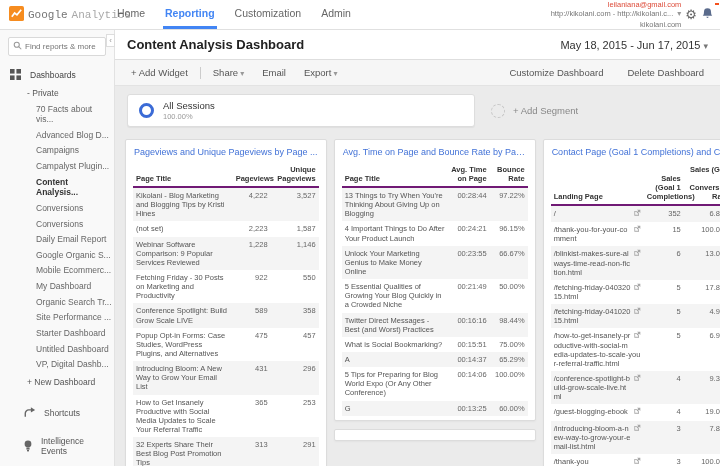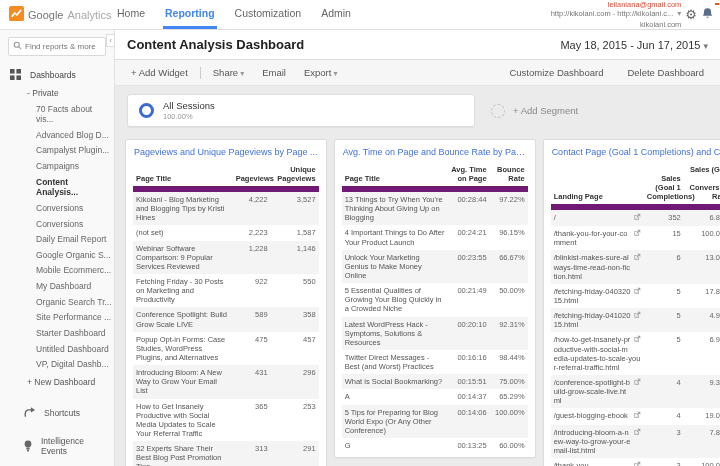--- a/index.html
+++ b/index.html
@@ -1,21 +1,21 @@
 <!DOCTYPE html>
 <html><head>
 <meta charset="utf-8">
 <style>
   * { box-sizing: border-box; margin: 0; padding: 0; }
   html,body { width:720px; height:466px; overflow:hidden; }
   body { font-family:"Liberation Sans", sans-serif; background:#ebebeb; color:#333; font-size:11px; }
 
   
   .topbar { height:30px; background:#fff; border-bottom:1px solid #e0e0e0; display:flex; align-items:stretch; }
-  .logo { width:115px; display:flex; align-items:center; gap:4px; padding-left:9px; }
+  .logo { width:115px; display:flex; align-items:center; gap:4px; padding-left:9px;font-family:Liberation Mono, monospace; }
   .logo-google { color:#757575; font-size:11px; }
   .logo-analytics { color:#a8a8a8; font-size:11px; }
   .tabs { display:flex; align-items:stretch; gap:16px; }
   .tab { display:flex; align-items:center; color:#666; font-size:10.5px; border-bottom:3px solid transparent; padding:0 2px; cursor:pointer; }
   .tab.active { color:#4285f4; font-weight:bold; border-bottom-color:#4285f4; }
   .account { margin-left:auto; display:flex; align-items:center; gap:4px; padding-right:4px; }
   .acct-text { text-align:right; font-size:7.5px; line-height:1.3; }
   .acct-email { color:#dd4b39; }
   .acct-line { color:#777; }
   .gear { font-size:13px; color:#666; cursor:pointer; line-height:1; }
@@ -59,21 +59,21 @@
   .add-seg { display:flex; align-items:center; gap:8px; color:#888; font-size:9.5px; cursor:pointer; }
   .add-ring { width:14px; height:14px; border:1.5px dashed #c6c6c6; border-radius:50%; }
 
   
   .widgets { flex:1; display:flex; gap:7px; padding:2px 10px 0 10px; overflow:hidden; align-items:flex-start; }
   .wcol { display:flex; flex-direction:column; gap:8px; }
   .wcol-1 { width:207px; } .wcol-2 { width:202px; } .wcol-3 { flex:1; }
   .widget { background:#fff; border:1px solid #dcdcdc; border-radius:2px; padding:6px 7px 4px 7px; box-shadow:0 1px 2px rgba(0,0,0,.04); width:100%; }
   .widget-title { color:#4272d7; font-size:9px; padding:1px 1px 5px 1px; white-space:nowrap; overflow:hidden; text-overflow:ellipsis; cursor:pointer; }
   table { width:100%; border-collapse:collapse; font-size:7.5px; table-layout:fixed; }
-  th { text-align:right; font-weight:bold; color:#333; padding:3px 3px; border-bottom:6px solid #701a75; vertical-align:bottom; line-height:1.2; }
+  th { text-align:right; font-weight:bold; color:#333; padding:3px 3px; border-bottom:2px solid #701a75; vertical-align:bottom; line-height:1.2; }
   th:first-child { text-align:left; }
   td { padding:3px 3px; color:#666; text-align:right; vertical-align:top; line-height:1.22; }
   td:first-child { text-align:left; color:#555; }
   tbody tr:nth-child(odd) { background:#f4f4f4; }
   .cell-text { display:inline; }
   .ext-icon { float:right; margin-left:2px; cursor:pointer; }
   td.break { word-break:break-all; }
 
   .w-pageviews th:nth-child(2), .w-pageviews td:nth-child(2) { width:38px;text-align:right; }
   .w-pageviews th:nth-child(3), .w-pageviews td:nth-child(3) { width:48px; }
@@ -140,22 +140,22 @@
                 <rect x="7" y="7" width="5" height="5"></rect>
               </g>
             </svg>
           </span>
         <span>Dashboards</span>
       </div>
       <div class="private-row"><span>-</span> <span>Private</span></div>
       <div class="dash-list">
           <div class="dash-item">70 Facts about vis...</div>
           <div class="dash-item">Advanced Blog D...</div>
+          <div class="dash-item">Campaigns</div>
           <div class="dash-item">Campalyst Plugin...</div>
-          <div class="dash-item">Campaigns</div>
           <div class="dash-item active">Content Analysis...</div>
           <div class="dash-item">Conversions</div>
           <div class="dash-item">Conversions</div>
           <div class="dash-item">Daily Email Report</div>
           <div class="dash-item">Google Organic S...</div>
           <div class="dash-item">Mobile Ecommerc...</div>
           <div class="dash-item">My Dashboard</div>
           <div class="dash-item">Organic Search Tr...</div>
           <div class="dash-item">Site Performance ...</div>
           <div class="dash-item">Starter Dashboard</div>
@@ -311,25 +311,20 @@
                     <td>Unlock Your Marketing Genius to Make Money Online</td>
                     <td>00:23:55</td>
                     <td>66.67%</td>
                   </tr>
                   <tr>
                     <td>5 Essential Qualities of Growing Your Blog Quickly in a Crowded Niche</td>
                     <td>00:21:49</td>
                     <td>50.00%</td>
                   </tr>
                   <tr>
-                    <td>Latest WordPress Hack - Symptoms, Solutions &amp; Resources</td>
-                    <td>00:20:10</td>
-                    <td>92.31%</td>
-                  </tr>
-                  <tr>
                     <td>Twitter Direct Messages - Best (and Worst) Practices</td>
                     <td>00:16:16</td>
                     <td>98.44%</td>
                   </tr>
                   <tr>
                     <td>What is Social Bookmarking?</td>
                     <td>00:15:51</td>
                     <td>75.00%</td>
                   </tr>
                   <tr>

